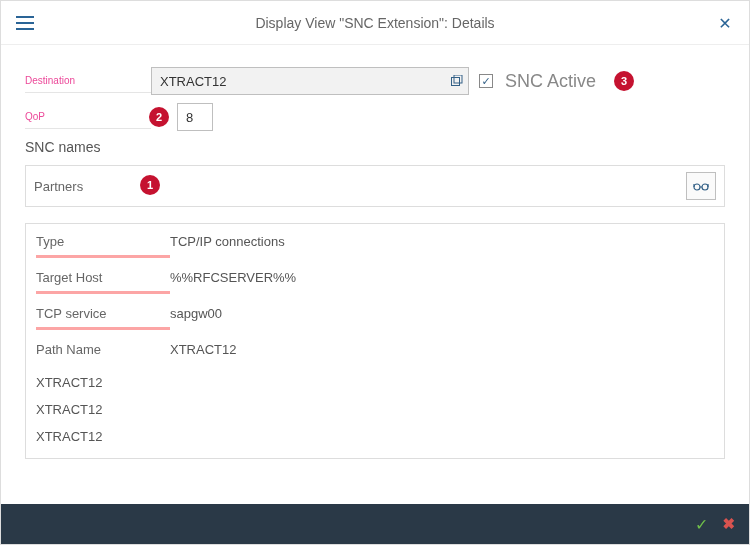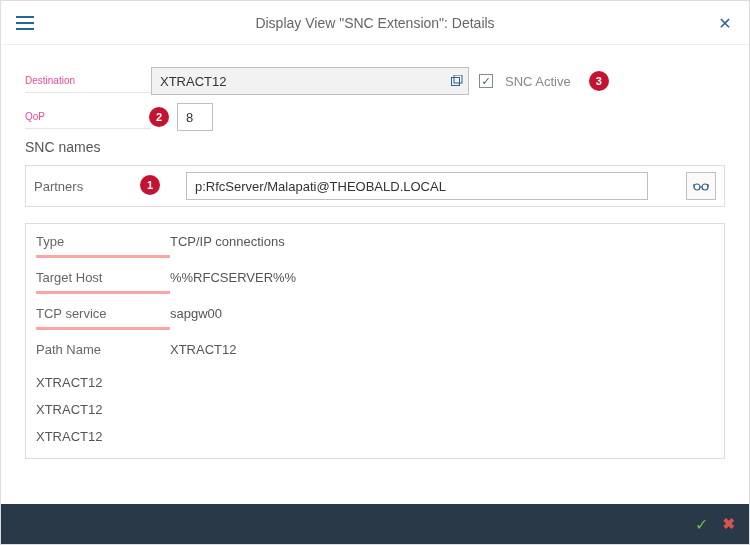--- a/index.html
+++ b/index.html
@@ -13,21 +13,21 @@
   .row { display: flex; align-items: center; margin-bottom: 8px; position: relative; }
   .label-cell { width: 126px; color: #ec4899; font-size: 10px; border-bottom: 1px solid #e5e5e5; padding: 6px 0; position: relative; }
   .field-wrap { flex: 1; display: flex; align-items: center; gap: 10px; }
   .text-input { height: 28px; border: 1px solid #bfbfbf; background: #f7f7f7; padding: 0 8px; font-size: 13px; color: #333; }
   .text-input.dest { width: 318px; background: #f2f2f2; padding-right: 28px; }
   .text-input.qop { width: 36px; background: #fff; }
   .text-input.partners { width: 462px; background: #fff; }
   .input-with-icon { position: relative; display: inline-block; }
   .input-inner-icon { position: absolute; right: 6px; top: 50%; transform: translateY(-50%); color: #346187; font-size: 12px; pointer-events: none; }
   .checkbox { width: 14px; height: 14px; border: 1px solid #888; background: #fff; display: inline-flex; align-items: center; justify-content: center; font-size: 11px; color: #346187; cursor: pointer; }
-  .check-label { color: #888; font-size: 13px; margin-left: 2px; }
+  .check-label { color: #888; font-size: 18px; margin-left: 2px; }
   .badge { width: 20px; height: 20px; border-radius: 50%; background: #c51230; color: #fff; font-size: 11px; font-weight: bold; display: inline-flex; align-items: center; justify-content: center; position: absolute; z-index: 5; }
   .section-title { color: #555; font-size: 14px; margin: 6px 0 6px 0; padding-bottom: 4px; }
   .partners-row { display: flex; align-items: center; border: 1px solid #ddd; padding: 6px 8px; gap: 8px; position: relative; }
   .partners-label { width: 110px; color: #666; font-size: 13px; position: relative; }
   .glasses-btn { width: 30px; height: 28px; border: 1px solid #bfbfbf; background: #fafafa; display: inline-flex; align-items: center; justify-content: center; color: #346187; font-size: 13px; cursor: pointer; margin-left: auto; }
   .desc-section { margin-top: 16px; }
   .desc-box { border: 1px solid #ddd; padding: 4px 10px 8px 10px; }
   .desc-row { display: flex; padding: 6px 0; }
   .desc-key { width: 134px; color: #666; border-bottom: 3px solid #fca5a5; padding-bottom: 6px; }
   .desc-val { color: #555; }
@@ -85,21 +85,20 @@
       <div class="field-wrap" style="padding-left:26px;">
         <input class="text-input qop" value="8" style="">
       </div>
     </div>
 
     <div class="section-title">SNC names</div>
     <div class="partners-row">
       <div class="partners-label">Partners</div>
       <span class="badge" style="left:114px; top:9px;">1</span>
       <div style="width:26px;"></div>
-      <input class="text-input partners" value="p:RfcServer/Malapati@THEOBALD.LOCAL" style="">
       <div class="glasses-btn">
         <span>
           <svg width="16" height="10" viewBox="0 0 16 10">
               <circle cx="4" cy="6" r="3" fill="none" stroke="#346187" stroke-width="1.2"></circle>
               <circle cx="12" cy="6" r="3" fill="none" stroke="#346187" stroke-width="1.2"></circle>
               <path d="M7 6 L9 6" stroke="#346187" stroke-width="1.2"></path>
               <path d="M1 6 L1 3" stroke="#346187" stroke-width="1.2"></path>
               <path d="M15 6 L15 3" stroke="#346187" stroke-width="1.2"></path>
             </svg>
         </span>

